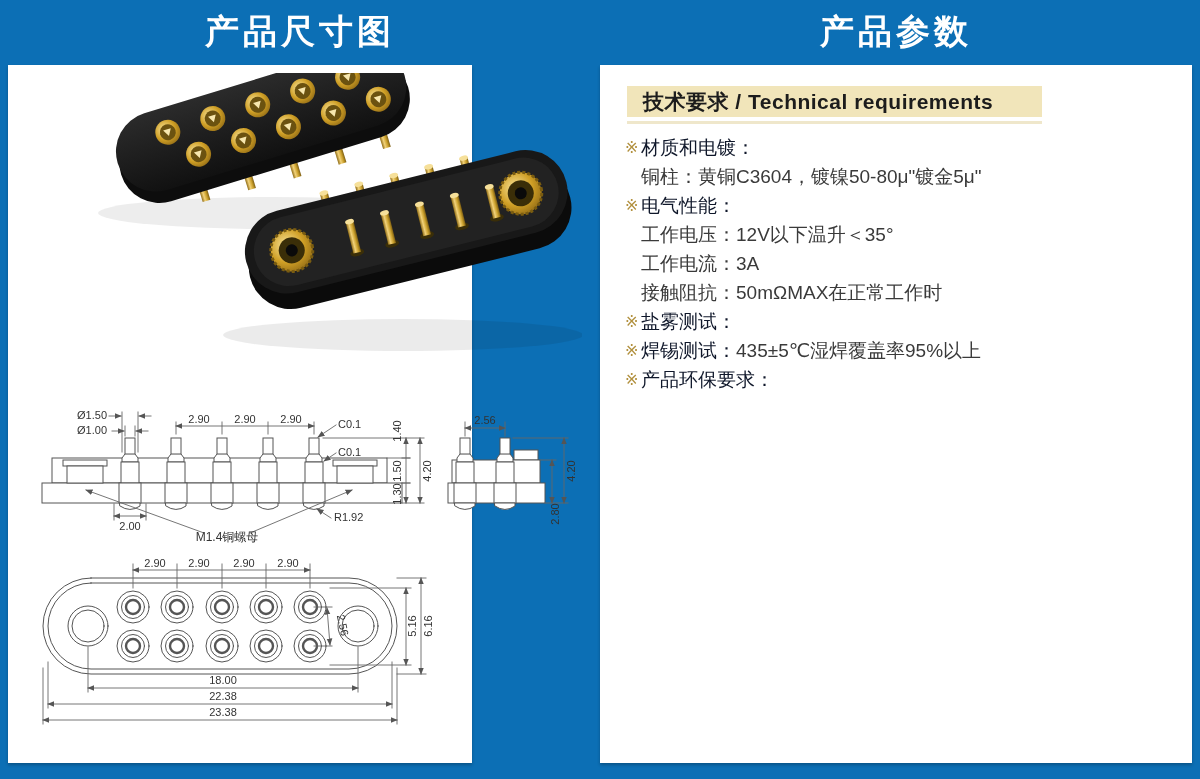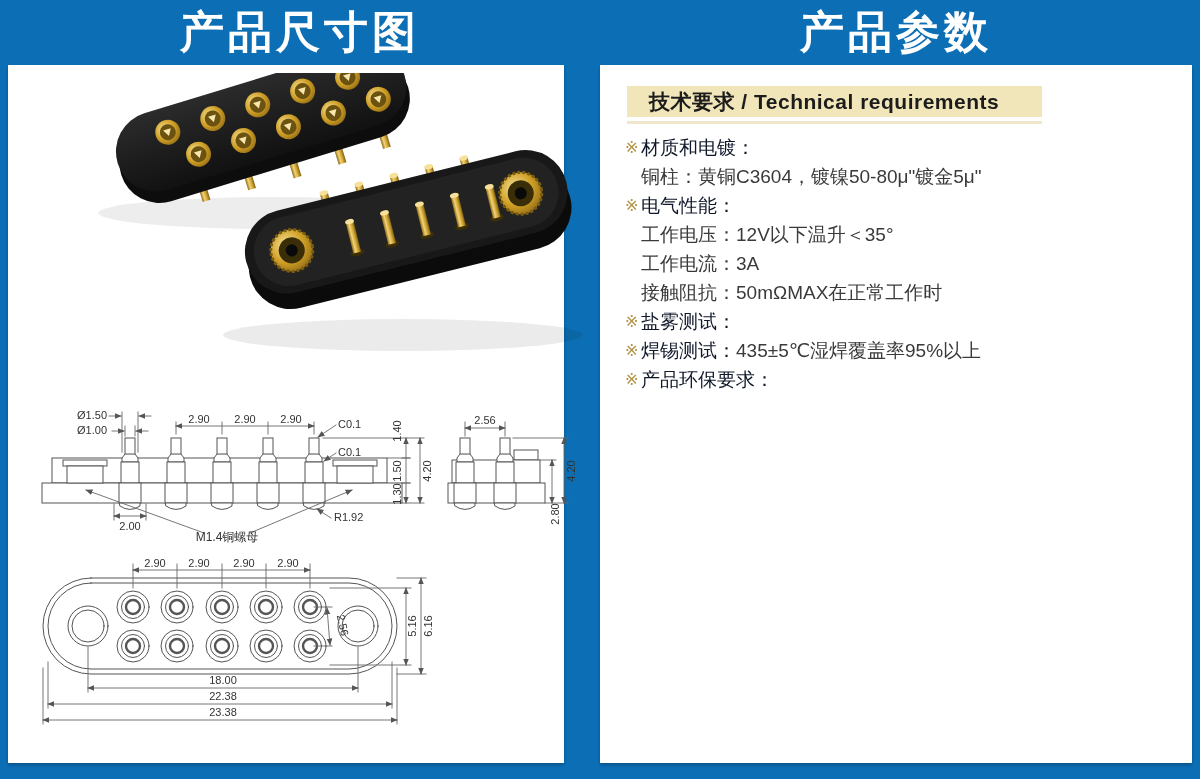--- a/index.html
+++ b/index.html
@@ -4,34 +4,34 @@
 <style>
   html,body{margin:0;padding:0;}
   body{
     width:1200px;height:779px;position:relative;overflow:hidden;
     background:#0c6fb5;
     font-family:"Liberation Sans","DejaVu Sans",sans-serif;
   }
   .hdr-title{
     position:absolute;top:6px;height:52px;
     display:flex;align-items:center;justify-content:center;
-    color:#ffffff;font-weight:bold;font-size:44px;letter-spacing:4px;
+    color:#ffffff;font-weight:bold;font-size:34px;letter-spacing:4px;
   }
   #hdr-left{left:8px;width:584px;}
   #hdr-right{left:600px;width:592px;}
   .panel{
     position:absolute;top:65px;height:698px;background:#ffffff;
     box-shadow:0 2px 3px rgba(0,0,0,0.25);
   }
-  #panel-left{left:8px;width:556px;}
+  #panel-left{left:8px;width:464px;}
   #panel-right{left:600px;width:592px;}
   .tech-header{
     position:absolute;left:27px;top:21px;width:415px;height:31px;
     box-sizing:border-box;background:#f1e5ba;
-    display:flex;align-items:center;padding-left:22px;
+    display:flex;align-items:center;padding-left:16px;
     font-size:21px;font-weight:bold;color:#1c1c1c;letter-spacing:0.5px;
   }
   .tech-underline{
     position:absolute;left:27px;top:56px;width:415px;height:3px;background:#efe7cb;
   }
   .tech-list{position:absolute;left:25px;top:68px;right:18px;}
   .trow{display:flex;align-items:flex-start;min-height:29px;line-height:29px;font-size:19px;color:#3a3a3a;}
   .trow .mark{width:16px;flex:none;color:#b2913f;font-size:16px;line-height:29px;}
   .trow .lbl{font-weight:normal;color:#0f172a;white-space:pre;}
   .trow .txt{white-space:pre;}

